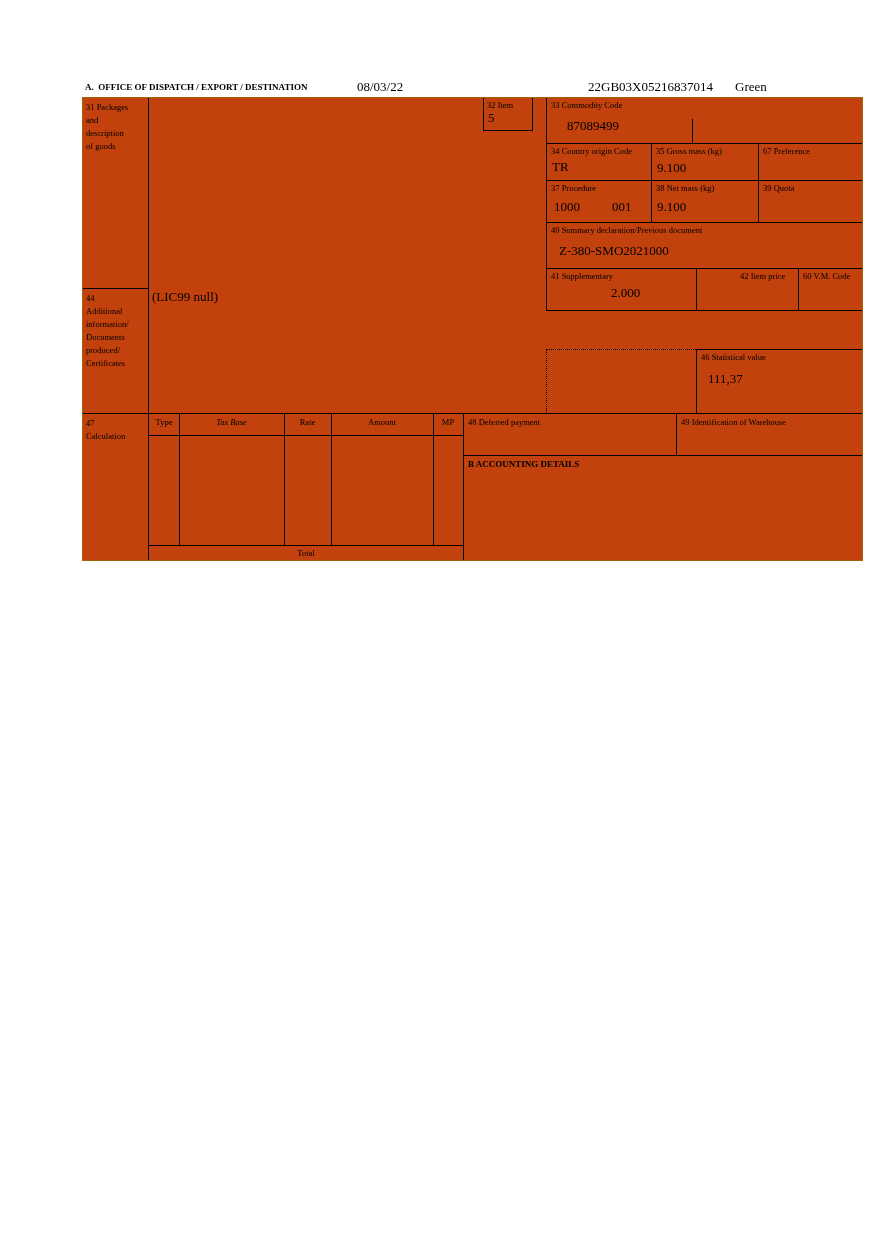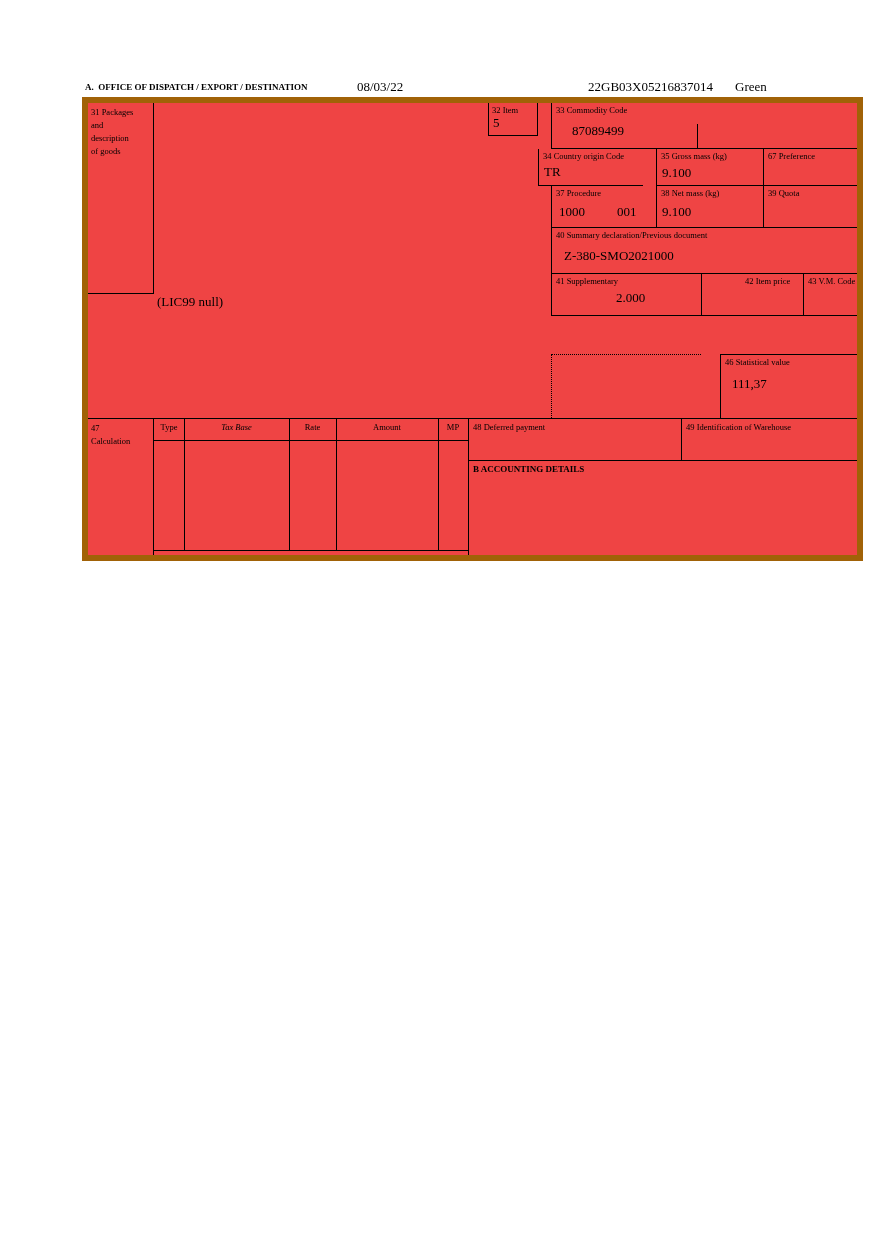--- a/index.html
+++ b/index.html
@@ -7,21 +7,21 @@
   body {
     width:882px; height:1250px; position:relative;
     font-family:"Liberation Serif", serif; color:#000;
   }
   .abs { position:absolute; }
   .lbl { font-size:8.5px; line-height:10px; white-space:nowrap; }
   .val { font-size:13px; line-height:14px; white-space:nowrap; }
   .bold { font-weight:bold; }
   .pre { white-space:pre-line; line-height:13px; }
   .prews { white-space:pre; }
-  .form { border:6px solid #a16207; overflow:hidden; background:#ef4444; }
+  .form { border:1px solid #a16207; overflow:hidden; background:#c2410c; }
   .bl { border-left:1px solid #000; }
   .br { border-right:1px solid #000; }
   .bt { border-top:1px solid #000; }
   .bb { border-bottom:1px solid #000; }
   .bl-dot { border-left:1px dotted #000; }
   .bt-dot { border-top:1px dotted #000; }
   .vline { width:1px; background:#000; position:absolute; }
   .hline { height:1px; background:#000; position:absolute; }
   .ctr { text-align:center; }
 </style>
@@ -36,20 +36,28 @@
   <div class="abs val" style="left:735px;top:80px;">Green</div>
 
   <div class="abs form" style="left:82px;top:97px;width:781px;height:464px;">
 
     <div class="abs br bb" style="left:0;top:0;width:66px;height:191px;">
       <div class="abs lbl pre" style="left:3px;top:3px;">31 Packages
 and
 description
 of goods</div>
     </div>
+    <div class="abs br" style="left:0;top:191px;width:66px;height:124px;">
+      <div class="abs lbl pre" style="left:3px;top:3px;">44
+Additional
+information/
+Documents
+produced/
+Certificates</div>
+    </div>
     <div class="abs br bt" style="left:0;top:315px;width:66px;height:148px;">
       <div class="abs lbl pre" style="left:3px;top:3px;">47
 Calculation</div>
     </div>
 
 
     <div class="abs bl br bb" style="left:400px;top:0;width:50px;height:33px;">
       <div class="abs lbl" style="left:3px;top:2px;">32 Item</div>
       <div class="abs val" style="left:4px;top:13px;">5</div>
     </div>
@@ -57,21 +65,21 @@
     <div class="abs" style="left:66px;top:191px;width:397px;height:124px;">
       <div class="abs val" style="left:3px;top:1px;">(LIC99 null)</div>
     </div>
 
     <div class="abs bl bb" style="left:463px;top:0;width:317px;height:46px;">
       <div class="abs lbl" style="left:4px;top:2px;">33 Commodity Code</div>
       <div class="abs val" style="left:20px;top:21px;">87089499</div>
       <div class="vline" style="left:145px;top:21px;height:25px;"></div>
     </div>
 
-    <div class="abs bl bb" style="left:450px;top:46px;width:105px;height:37px;">
+    <div class="abs bl bb" style="left:463px;top:46px;width:105px;height:37px;">
       <div class="abs lbl" style="left:4px;top:2px;">34 Country origin Code</div>
       <div class="abs val" style="left:5px;top:16px;">TR</div>
     </div>
     <div class="abs bl bb" style="left:568px;top:46px;width:107px;height:37px;">
       <div class="abs lbl" style="left:4px;top:2px;">35 Gross mass (kg)</div>
       <div class="abs val" style="left:5px;top:17px;">9.100</div>
     </div>
     <div class="abs bl bb" style="left:675px;top:46px;width:105px;height:37px;">
       <div class="abs lbl" style="left:4px;top:2px;">67 Preference</div>
     </div>
@@ -95,26 +103,26 @@
     </div>
 
     <div class="abs bl bb" style="left:463px;top:171px;width:150px;height:42px;">
       <div class="abs lbl" style="left:4px;top:2px;">41 Supplementary</div>
       <div class="abs val" style="left:20px;top:17px;margin-left:44px;">2.000</div>
     </div>
     <div class="abs bl bb" style="left:613px;top:171px;width:102px;height:42px;">
       <div class="abs lbl" style="left:1px;top:2px;margin-left:42px;">42 Item price</div>
     </div>
     <div class="abs bl bb" style="left:715px;top:171px;width:65px;height:42px;">
-      <div class="abs lbl" style="left:4px;top:2px;">43 V.M. Code</div>
+      <div class="abs lbl" style="left:4px;top:2px;">60 V.M. Code</div>
     </div>
 
 
     <div class="abs bl-dot bt-dot" style="left:463px;top:251px;width:150px;height:64px;"></div>
-    <div class="abs bl bt" style="left:632px;top:251px;width:167px;height:64px;">
+    <div class="abs bl bt" style="left:613px;top:251px;width:167px;height:64px;">
       <div class="abs lbl" style="left:4px;top:2px;">46 Statistical value</div>
       <div class="abs val" style="left:11px;top:22px;">111,37</div>
     </div>
 
     <div class="abs bt" style="left:66px;top:315px;width:314px;height:148px;">
       <div class="vline" style="left:30px;top:0;height:131px;"></div>
       <div class="vline" style="left:135px;top:0;height:131px;"></div>
       <div class="vline" style="left:182px;top:0;height:131px;"></div>
       <div class="vline" style="left:284px;top:0;height:131px;"></div>
       <div class="hline" style="left:0;top:21px;width:314px;"></div>

